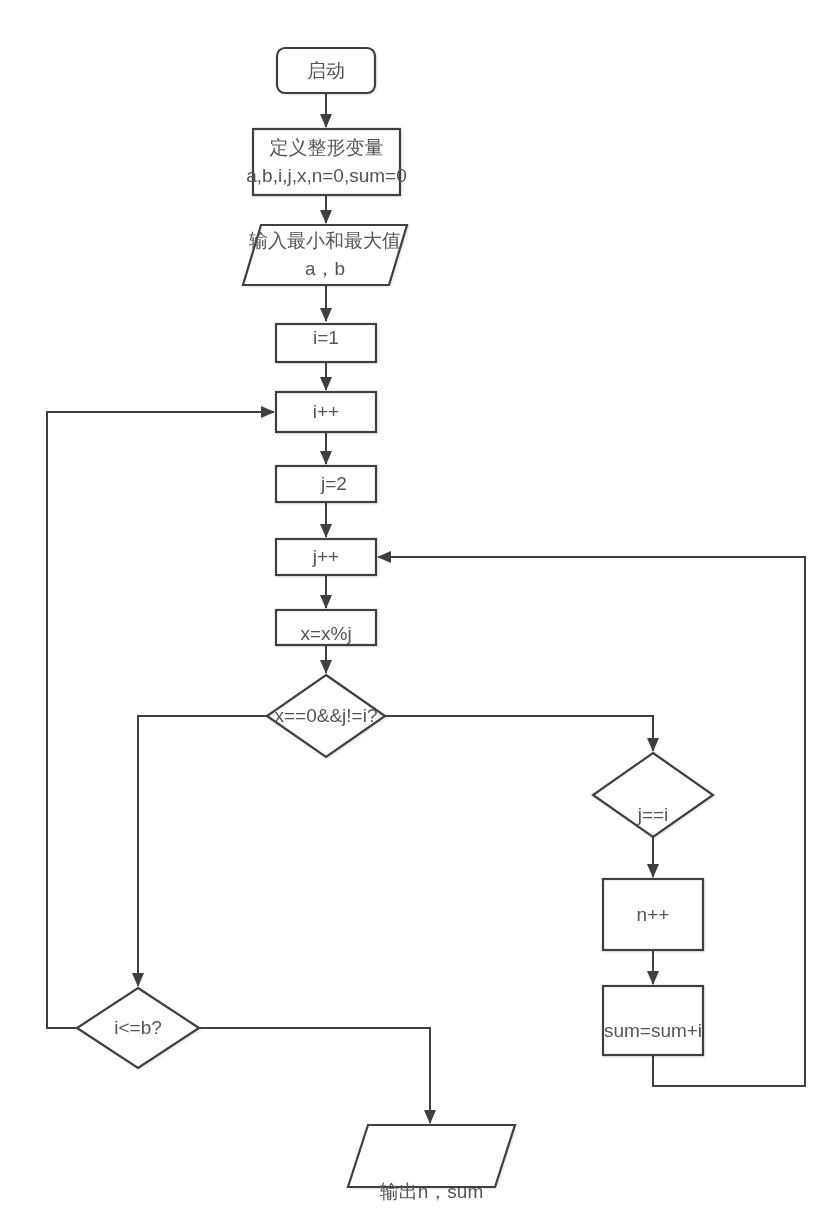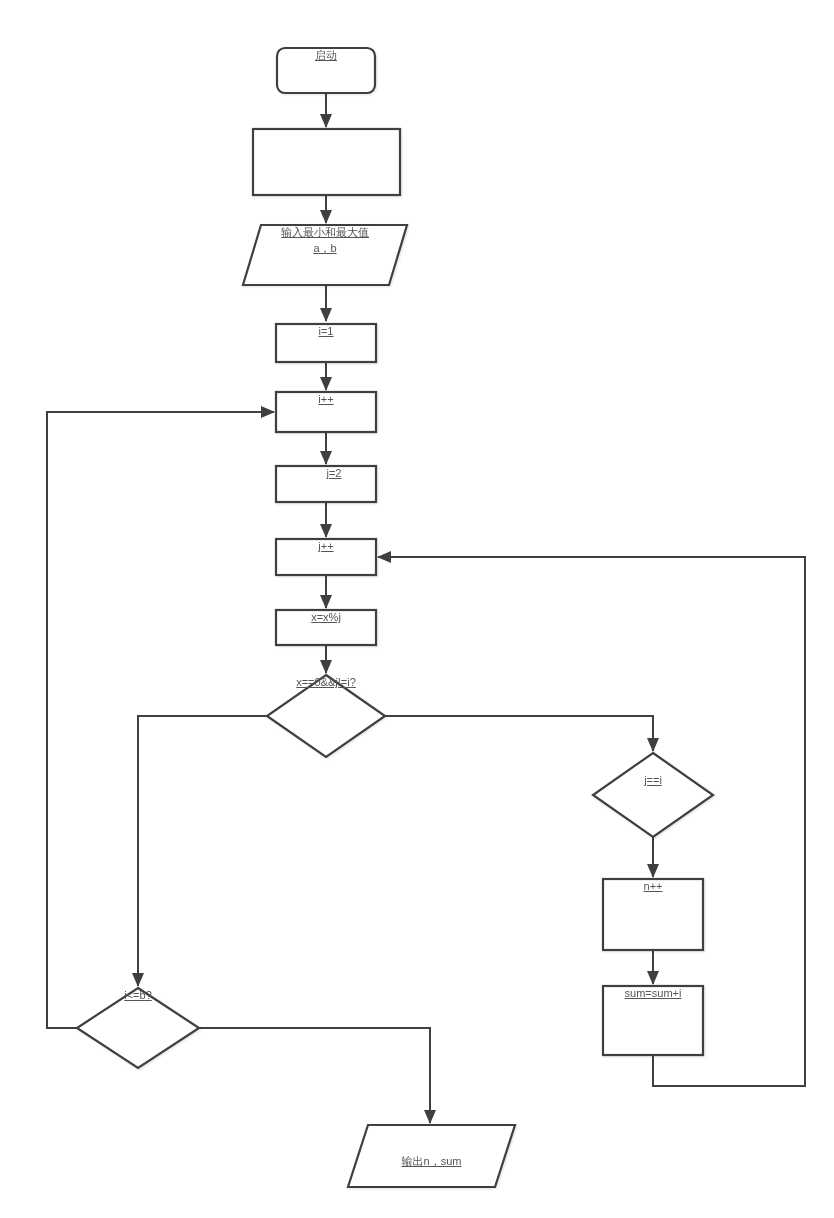--- a/index.html
+++ b/index.html
@@ -27,28 +27,27 @@
   .shape{
     fill:var(--fill);
     stroke:var(--stroke);
     stroke-width:2.2;
   }
   .label{
     position:absolute;
     display:flex;
     flex-direction:column;
     align-items:center;
-    justify-content:flex-start;
+    justify-content:center;
     text-align:center;
     color:var(--text);
-    font-size:11px;
+    font-size:19px;
     line-height:1.45;
     pointer-events:none;
     white-space:nowrap;
-    text-decoration:underline;
   }
 </style>
 </head>
 <body>
 
 <div id="canvas">
 
   <svg id="diagram" width="834" height="1218" viewBox="0 0 834 1218">
     <defs>
       <marker id="arrowhead" markerUnits="userSpaceOnUse" markerWidth="14" markerHeight="12" refX="13" refY="6" orient="auto">
@@ -89,20 +88,24 @@
       <rect class="shape" x="603" y="986" width="100" height="69"></rect>
       <polygon class="shape" points="138,988 199,1028 138,1068 77,1028"></polygon>
       <polygon class="shape" points="368,1125 515,1125 495,1187 348,1187"></polygon>
     </g>
   </svg>
 
   <div class="label" style="left:277px;top:48px;width:98px;height:45px">
     <span>启动</span>
   </div>
 
+  <div class="label" style="left:253px;top:129px;width:147px;height:66px">
+    <span>定义整形变量</span>
+    <span>a,b,i,j,x,n=0,sum=0</span>
+  </div>
 
   <div class="label" style="left:243px;top:225px;width:164px;height:60px">
     <span>输入最小和最大值</span>
     <span>a，b</span>
   </div>
 
   <div class="label" style="left:276px;top:324px;width:100px;height:28px">
     <span>i=1</span>
   </div>
 

